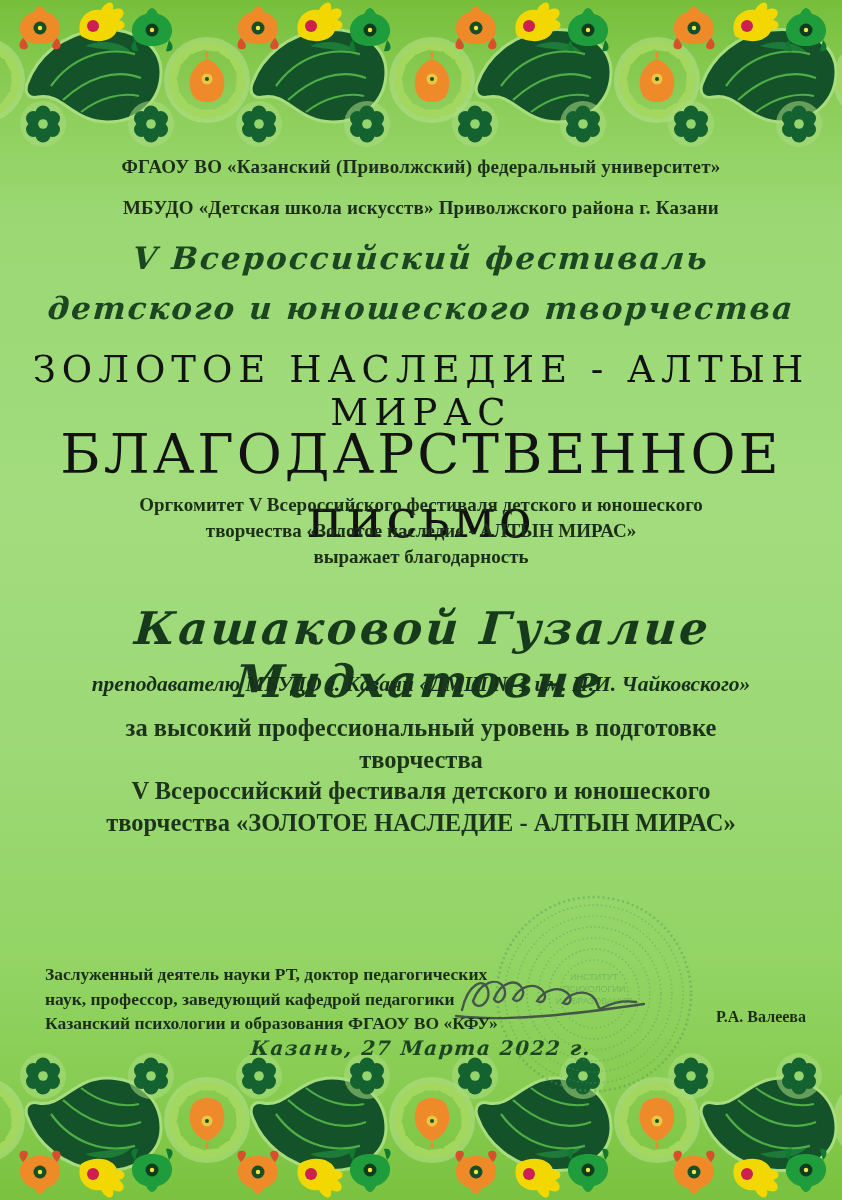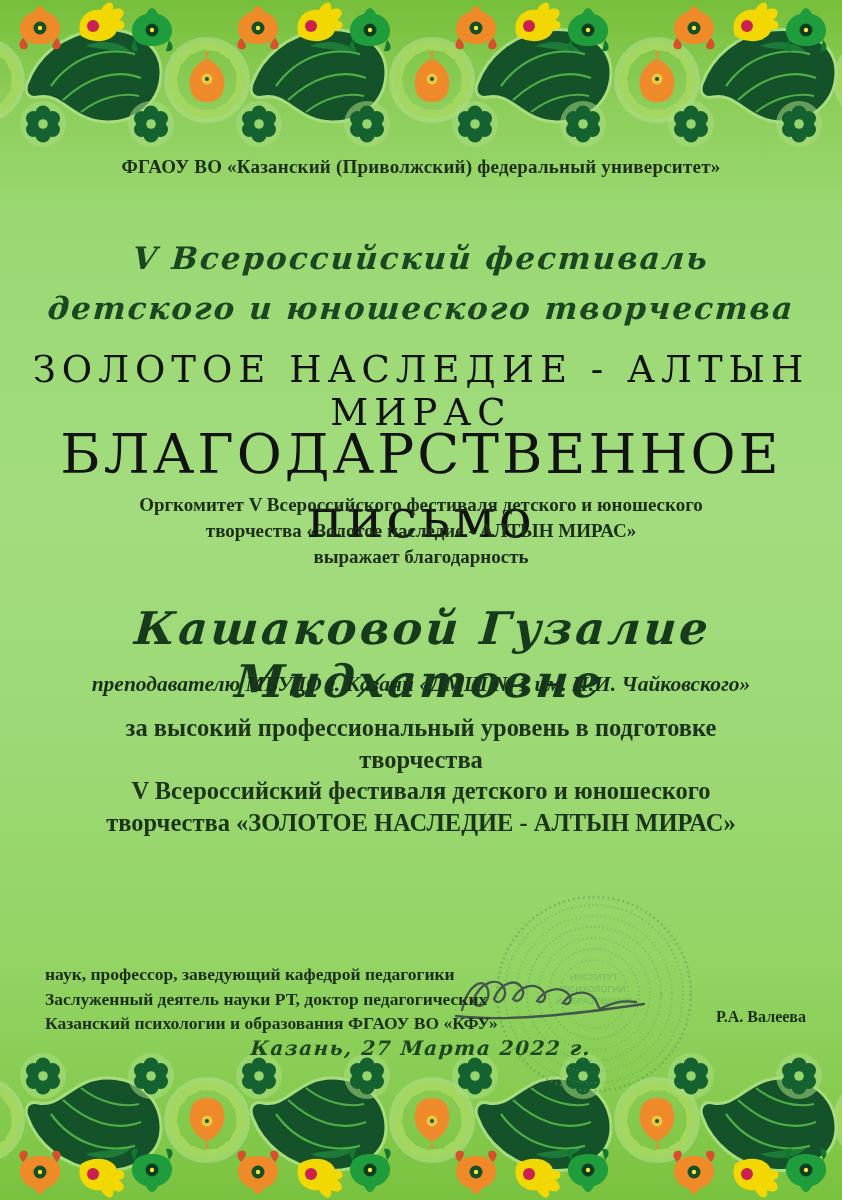--- a/index.html
+++ b/index.html
@@ -118,20 +118,21 @@
       </g>
     </defs>
     <use href="#ornament-band"></use>
   </svg>
 
   <svg class="band band-bottom" viewBox="0 0 842 148" aria-hidden="true">
     <use href="#ornament-band"></use>
   </svg>
 
   <div class="ctext org-line" style="top:156px">ФГАОУ ВО «Казанский (Приволжский) федеральный университет»</div>
+  <div class="ctext org-line" style="top:197px">МБУДО «Детская школа искусств» Приволжского района г. Казани</div>
 
   <div class="ctext script script-lg" style="top:240px">V Всероссийский фестиваль</div>
   <div class="ctext script script-lg" style="top:290px">детского и юношеского творчества</div>
 
   <div class="ctext display fest-title" style="top:348px">ЗОЛОТОЕ НАСЛЕДИЕ - АЛТЫН МИРАС</div>
 
   <div class="ctext display doc-title" style="top:422px">БЛАГОДАРСТВЕННОЕ письмо</div>
 
   <div class="ctext intro" style="top:492px">
     <div>Оргкомитет V Всероссийского фестиваля детского и юношеского</div>
@@ -167,21 +168,21 @@
   </svg>
 
   <svg class="sig" width="200" height="66" viewBox="0 0 200 66" aria-hidden="true">
     <g stroke="#44564b" stroke-width="2.3" fill="none" stroke-linecap="round">
       <path d="M 10,44 C 16,18 32,10 36,24 C 39,37 25,46 21,35 C 28,16 46,10 52,22 C 56,32 46,41 42,33 C 49,16 64,12 70,22 C 74,30 66,39 61,33 C 68,20 82,16 90,24 C 96,30 92,39 85,35 C 92,24 106,20 114,26 C 122,32 118,41 111,37 C 118,26 132,24 140,30 C 148,36 144,46 152,41 C 160,37 172,34 184,36"></path>
       <path d="M 4,50 C 56,56 124,48 192,38"></path>
     </g>
   </svg>
 
   <div class="signer">
+    <div>Заслуженный деятель науки РТ, доктор педагогических</div>
     <div>наук, профессор, заведующий кафедрой педагогики</div>
-    <div>Заслуженный деятель науки РТ, доктор педагогических</div>
     <div>Казанский психологии и образования ФГАОУ ВО «КФУ»</div>
   </div>
   <div class="signer-name">Р.А. Валеева</div>
 
   <div class="ctext script date-line" style="top:1036px">Казань, 27 Марта 2022 г.</div>
 
 </div>
 
 </body></html>

